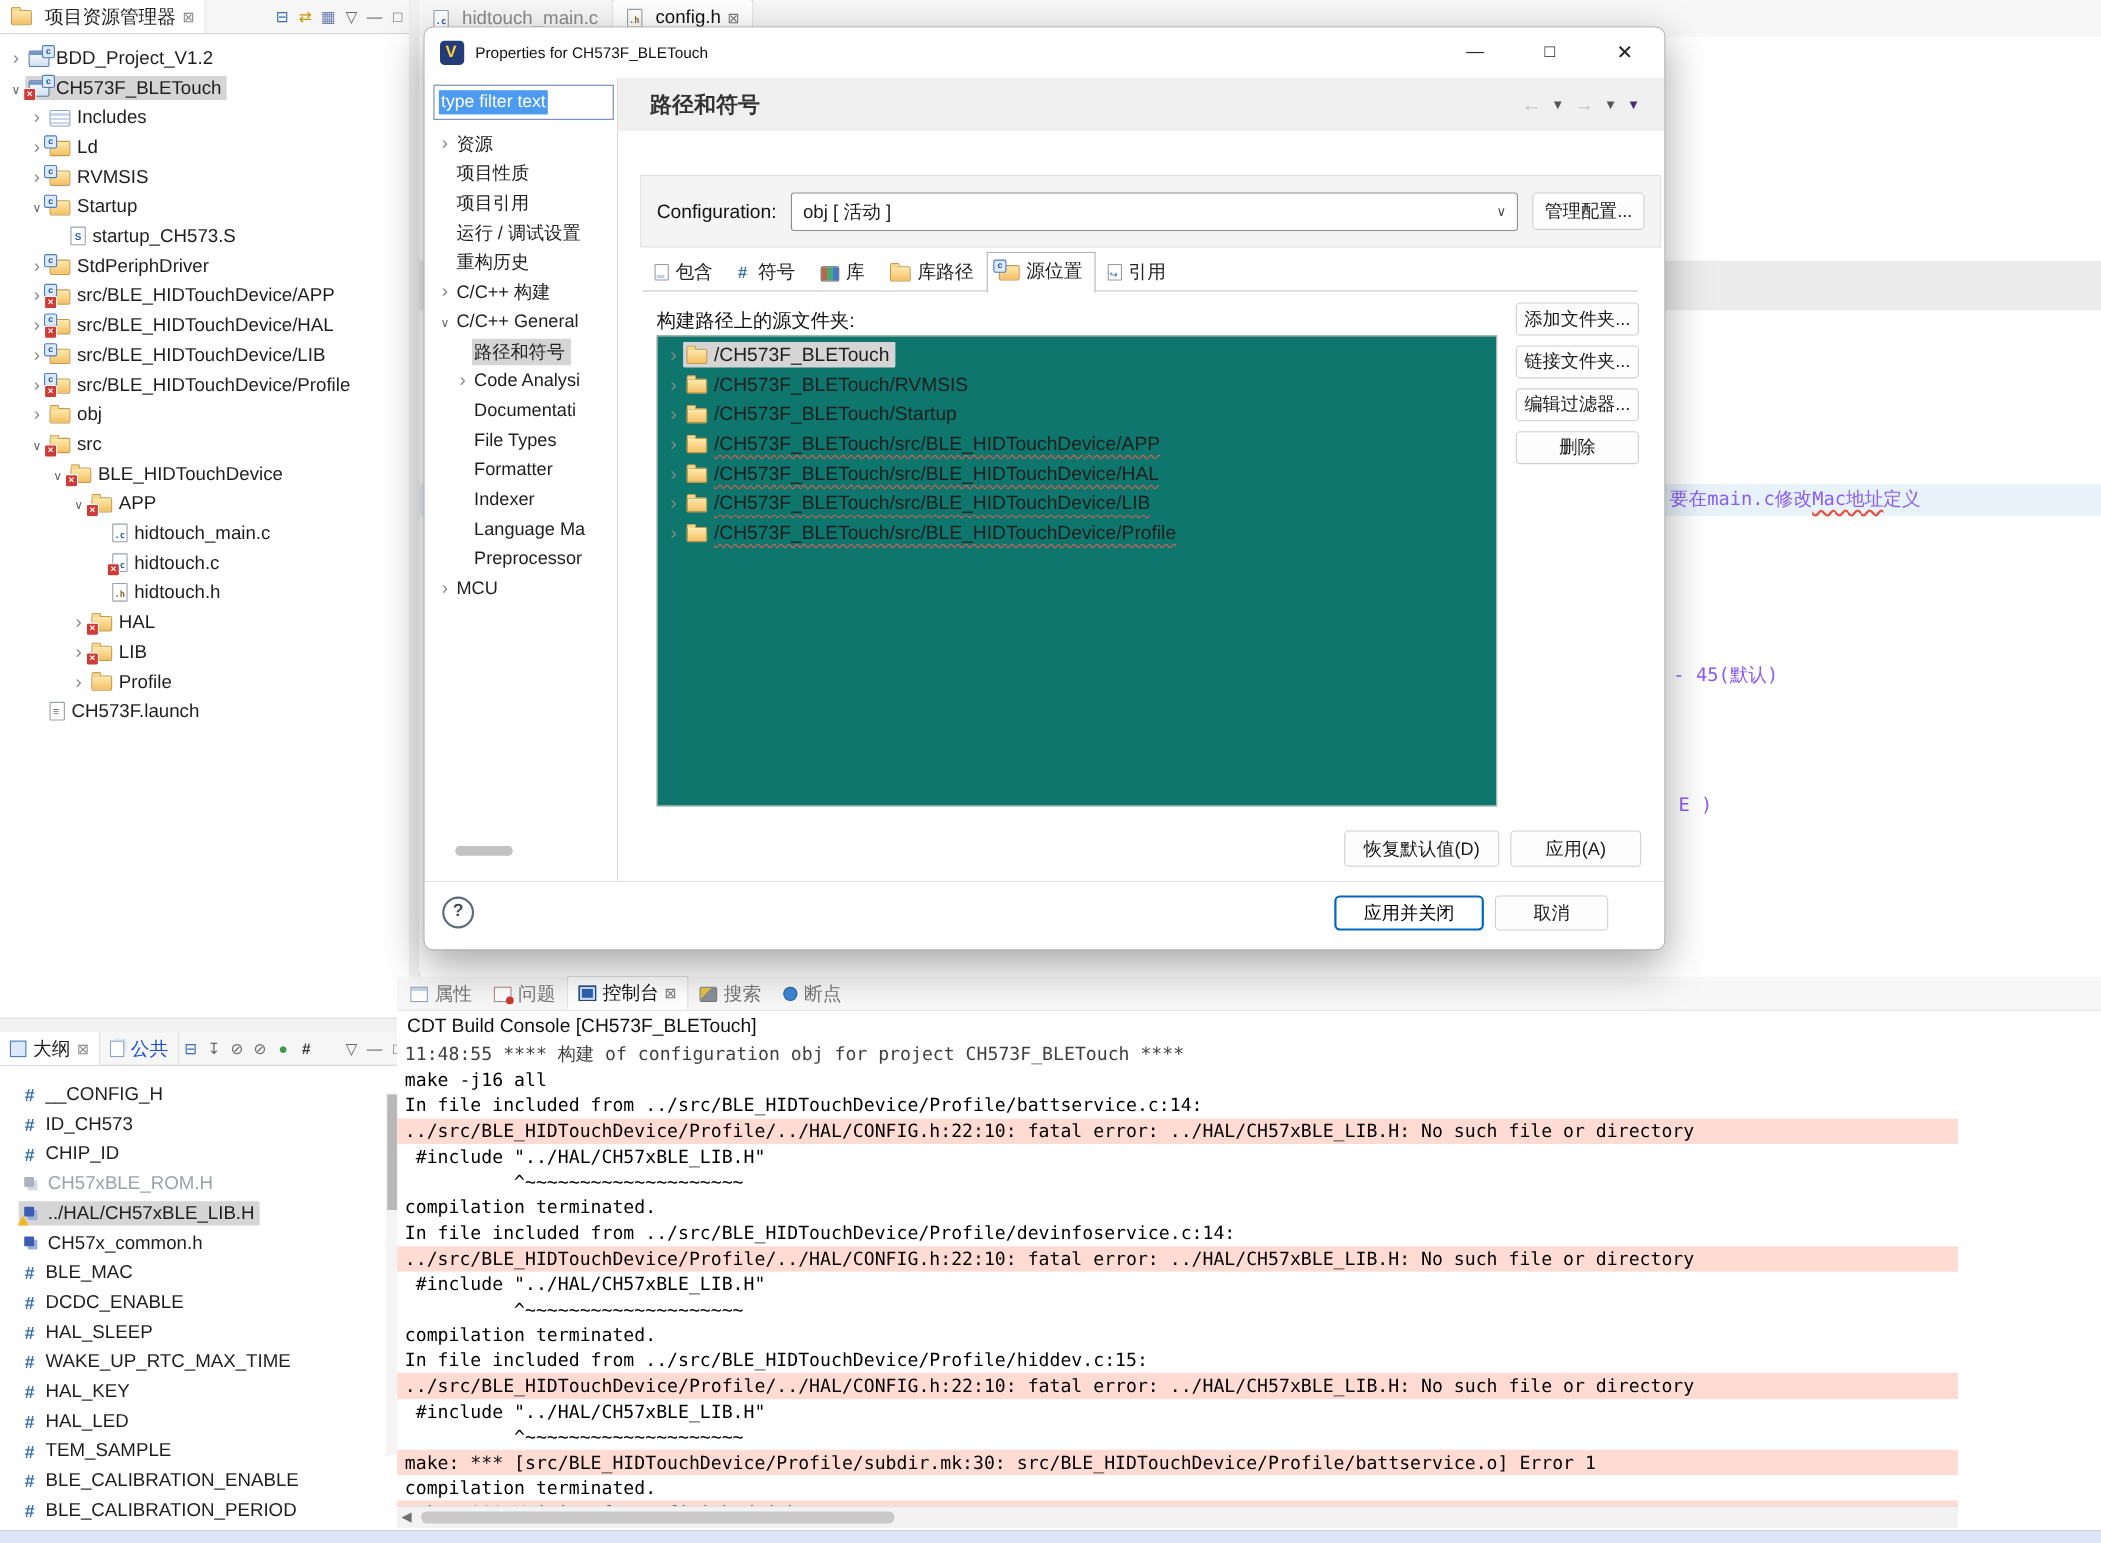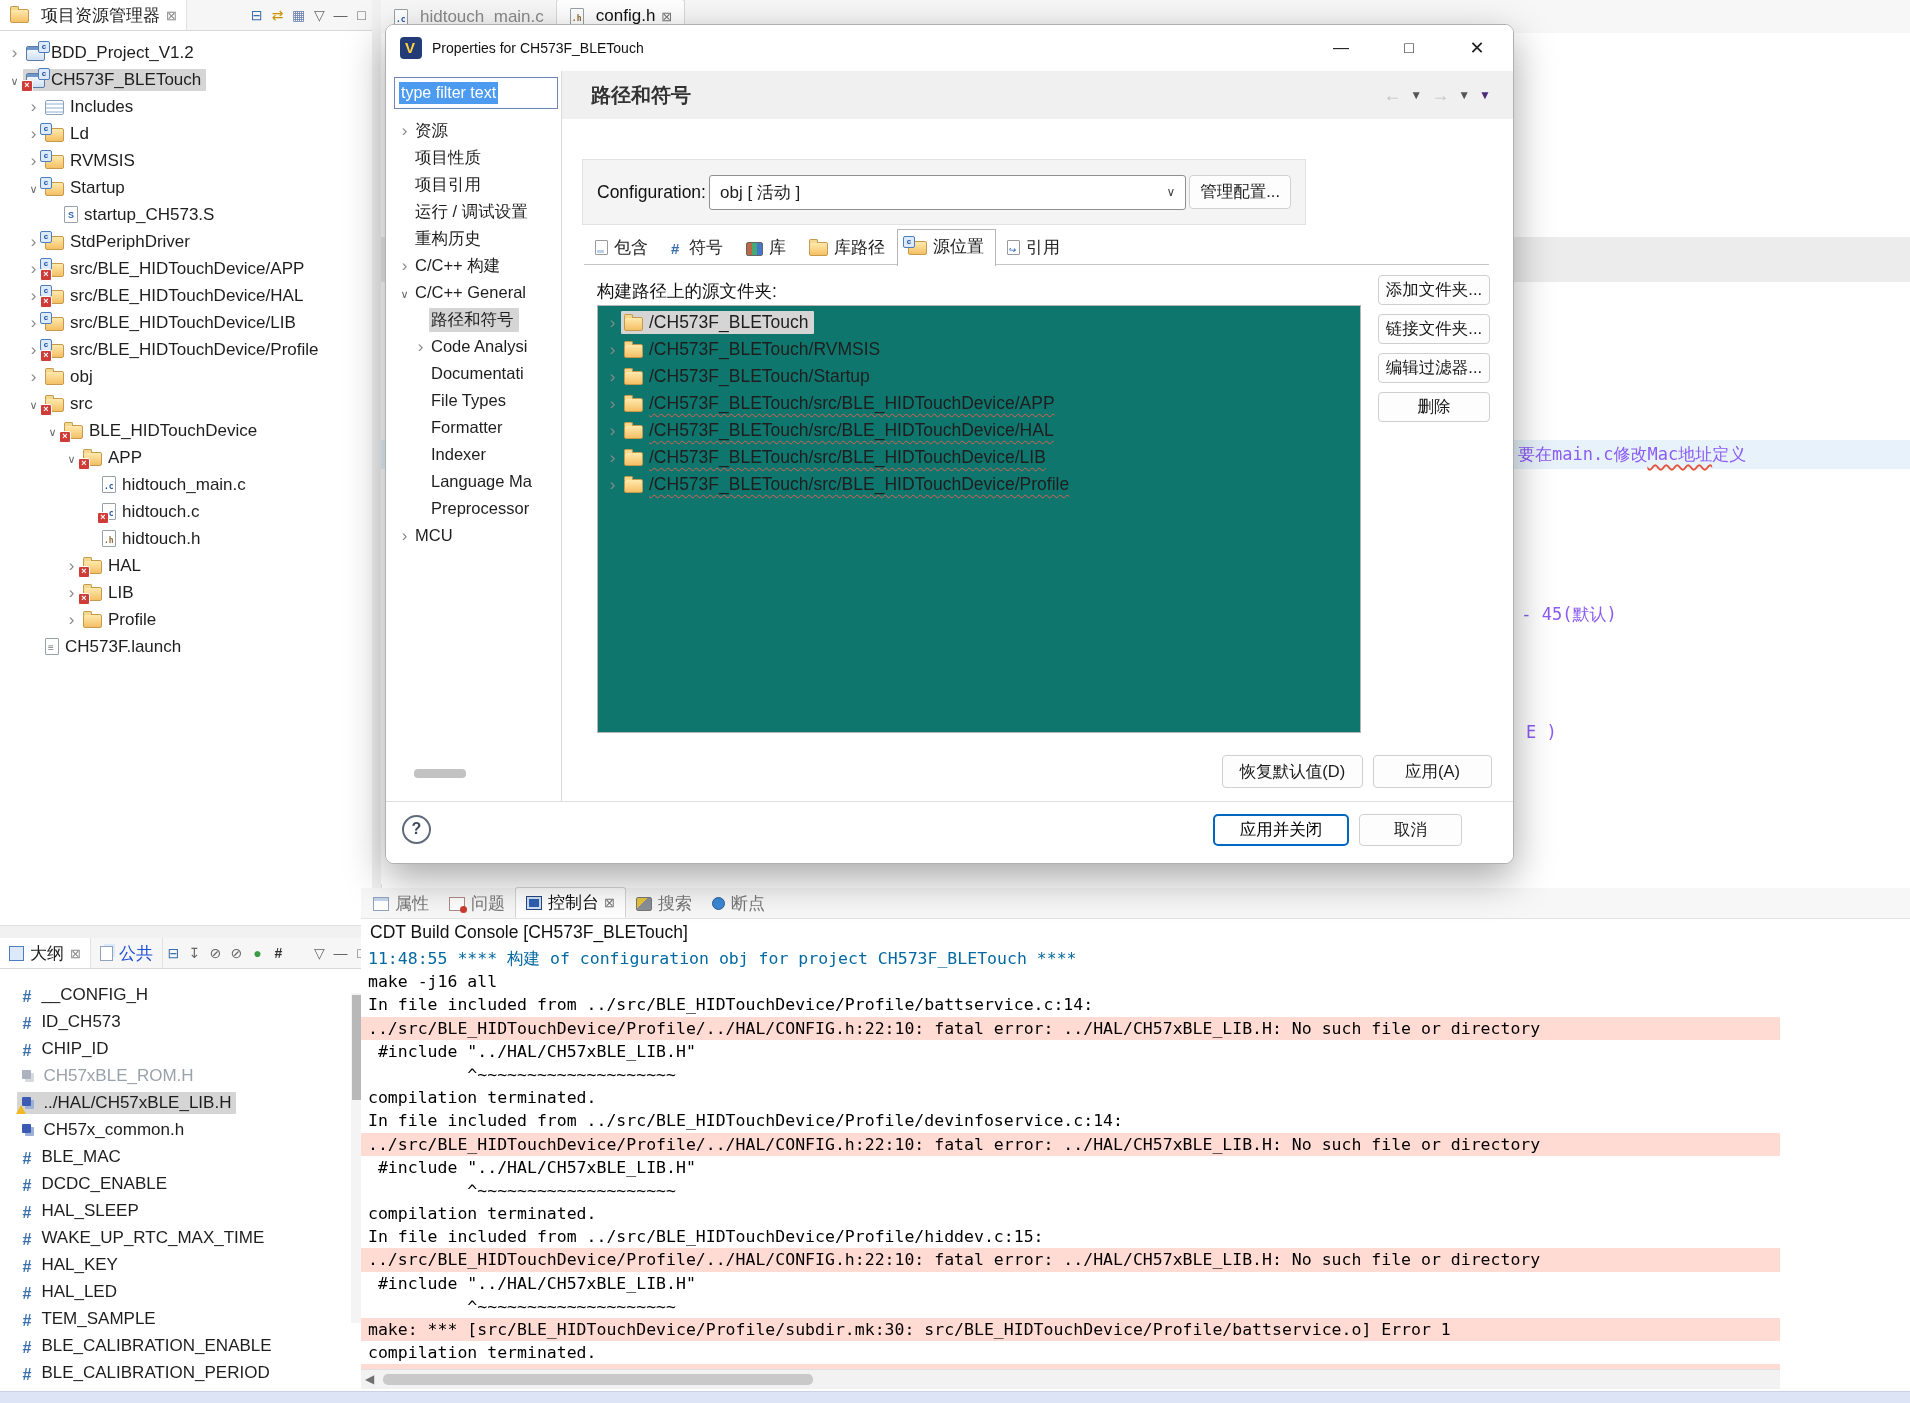--- a/index.html
+++ b/index.html
@@ -98,21 +98,21 @@
   .ci{width:14px;height:12px;margin-right:6px;position:relative;flex:none}
   .ci-prop{background:#fff;border:1px solid #8fa3bd;box-shadow:inset 0 3px 0 #c4d4e8}
   .ci-prob{background:#fff;border:1px solid #b08a8a}
   .ci-prob::after{content:"";position:absolute;right:-3px;bottom:-3px;width:7px;height:7px;background:#cc3a2f;border-radius:50%}
   .ci-cons{background:#2e5fb0;border:1px solid #23477f;box-shadow:inset 0 0 0 2px #cfe0f5}
   .ci-srch{background:linear-gradient(135deg,#e8c43a 0 40%,#8a9098 40% 100%);border:1px solid #777;border-radius:2px}
   .ci-brk{width:11px;height:11px;background:#3c87d6;border:1px solid #2a5f99;border-radius:50%}
   #console-title{height:26px;line-height:26px;padding-left:9px;font-size:17.5px;color:#111;background:#fff}
   #console-lines{position:relative;width:1419px;height:425px;overflow:hidden;margin-top:2px}
   .cline{height:23.2px;font:16.5px/23.2px "DejaVu Sans Mono",monospace;white-space:pre;padding-left:7px;color:#000}
-  .cline.blue{color:#0369a1}
+  .cline.blue{color:#404040}
   .cline.hl{background:#ffdbd3}
   #console-hscroll{position:absolute;left:0;top:481px;width:1419px;height:19px;background:#f2f2f2;border-top:1px solid #e0e0e0}
   #console-hscroll .arr{position:absolute;left:4px;top:2px;color:#707070;font-size:12px}
   #console-hthumb{position:absolute;left:22px;top:4px;width:430px;height:11px;background:#c9c9c9;border-radius:5px}
   #bottom-strip{position:absolute;left:0;bottom:0;width:1910px;height:11px;background:#dde4f5;border-top:1px solid #c9d2e8}
 
   
   #dialog{position:absolute;left:385px;top:24px;width:1127px;height:838px;background:#fff;
         border:1px solid #b0b0b0;border-radius:9px;box-shadow:0 14px 40px rgba(0,0,0,.35);z-index:10;overflow:hidden}
   #dlg-titlebar{position:absolute;left:0;top:0;right:0;height:46px;display:flex;align-items:center;background:#fff}
@@ -132,22 +132,22 @@
 
   #dlg-head{position:absolute;left:176px;top:46px;right:0;height:48px;background:#f0f0f0;border-bottom:1px solid #dcdcdc;
         display:flex;align-items:center}
   #dlg-page-title{font-size:20px;font-weight:bold;color:#333;margin-left:29px}
   .navs{display:flex;align-items:center;gap:9px;margin-left:auto;margin-right:22px}
   .navs .na{color:#c3c3c3;font-size:18px}
   .navs .nd{color:#555;font-size:12px}
   .navs .np{color:#4a2a7a;font-size:12px}
 
   #dlg-content{position:absolute;left:176px;top:94px;right:0;height:682px;background:#fff}
-  #config-box{position:absolute;left:20px;top:40px;width:724px;height:66px;background:#f4f4f4;border:1px solid #e2e2e2;
-        display:flex;align-items:center;gap:3px;padding:0 14px;box-sizing:border-box}
+  #config-box{position:absolute;left:20px;top:40px;width:928px;height:66px;background:#f4f4f4;border:1px solid #e2e2e2;
+        display:flex;align-items:center;gap:13px;padding:0 14px;box-sizing:border-box}
   #config-label{font-size:17.5px;color:#111;flex:none}
   #config-combo{flex:1;height:33px;background:#fff;border:1px solid #8f8f8f;border-radius:3px;
         display:flex;align-items:center;justify-content:space-between;padding:0 10px;font-size:17px}
   #config-combo .chev{color:#444;font-size:12px}
   .btn{height:31px;background:#fdfdfd;border:1px solid #d0d0d0;border-radius:4px;font-size:16.5px;color:#1a1a1a;
         font-family:"Liberation Sans",sans-serif;padding:0 10px}
   #manage-btn{flex:none;height:34px}
 
   #dlg-tabs{position:absolute;left:22px;top:115px;height:31px;display:flex;align-items:flex-end;z-index:2}
   .dtab{display:flex;align-items:center;gap:6px;padding:5px 11px 6px 9px;font-size:17px;color:#222;border:1px solid transparent;border-bottom:none}

